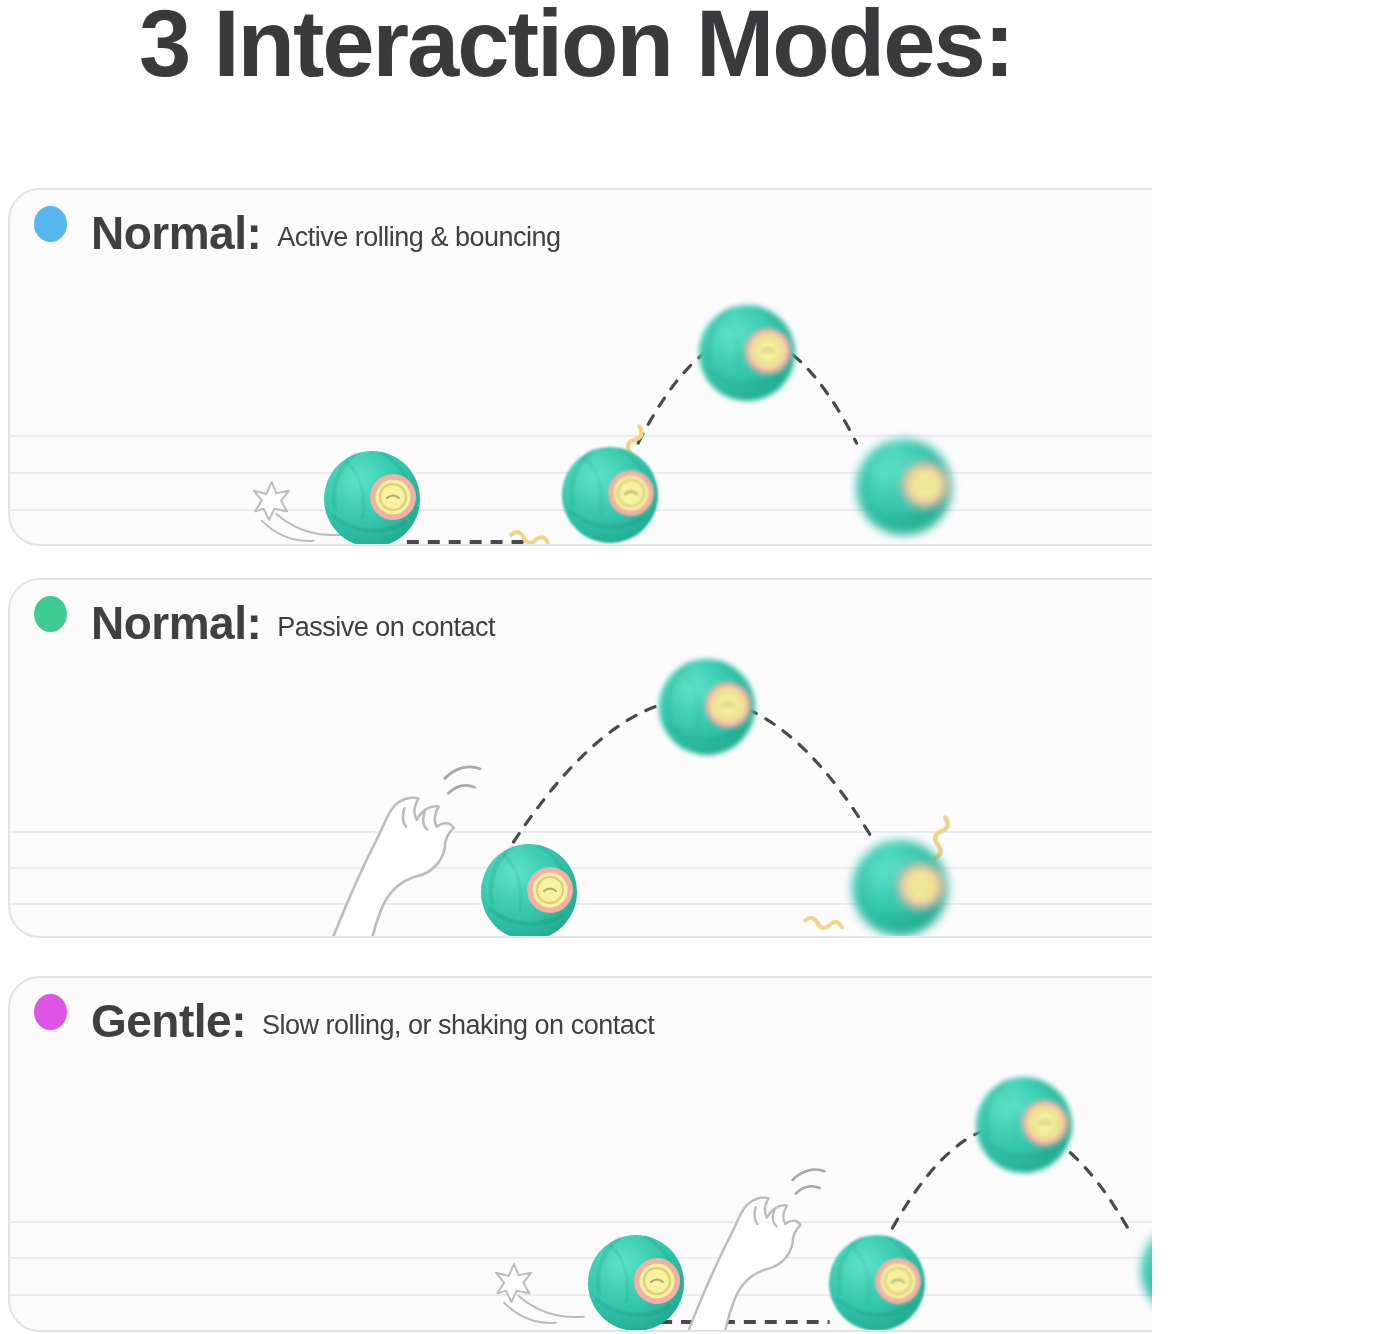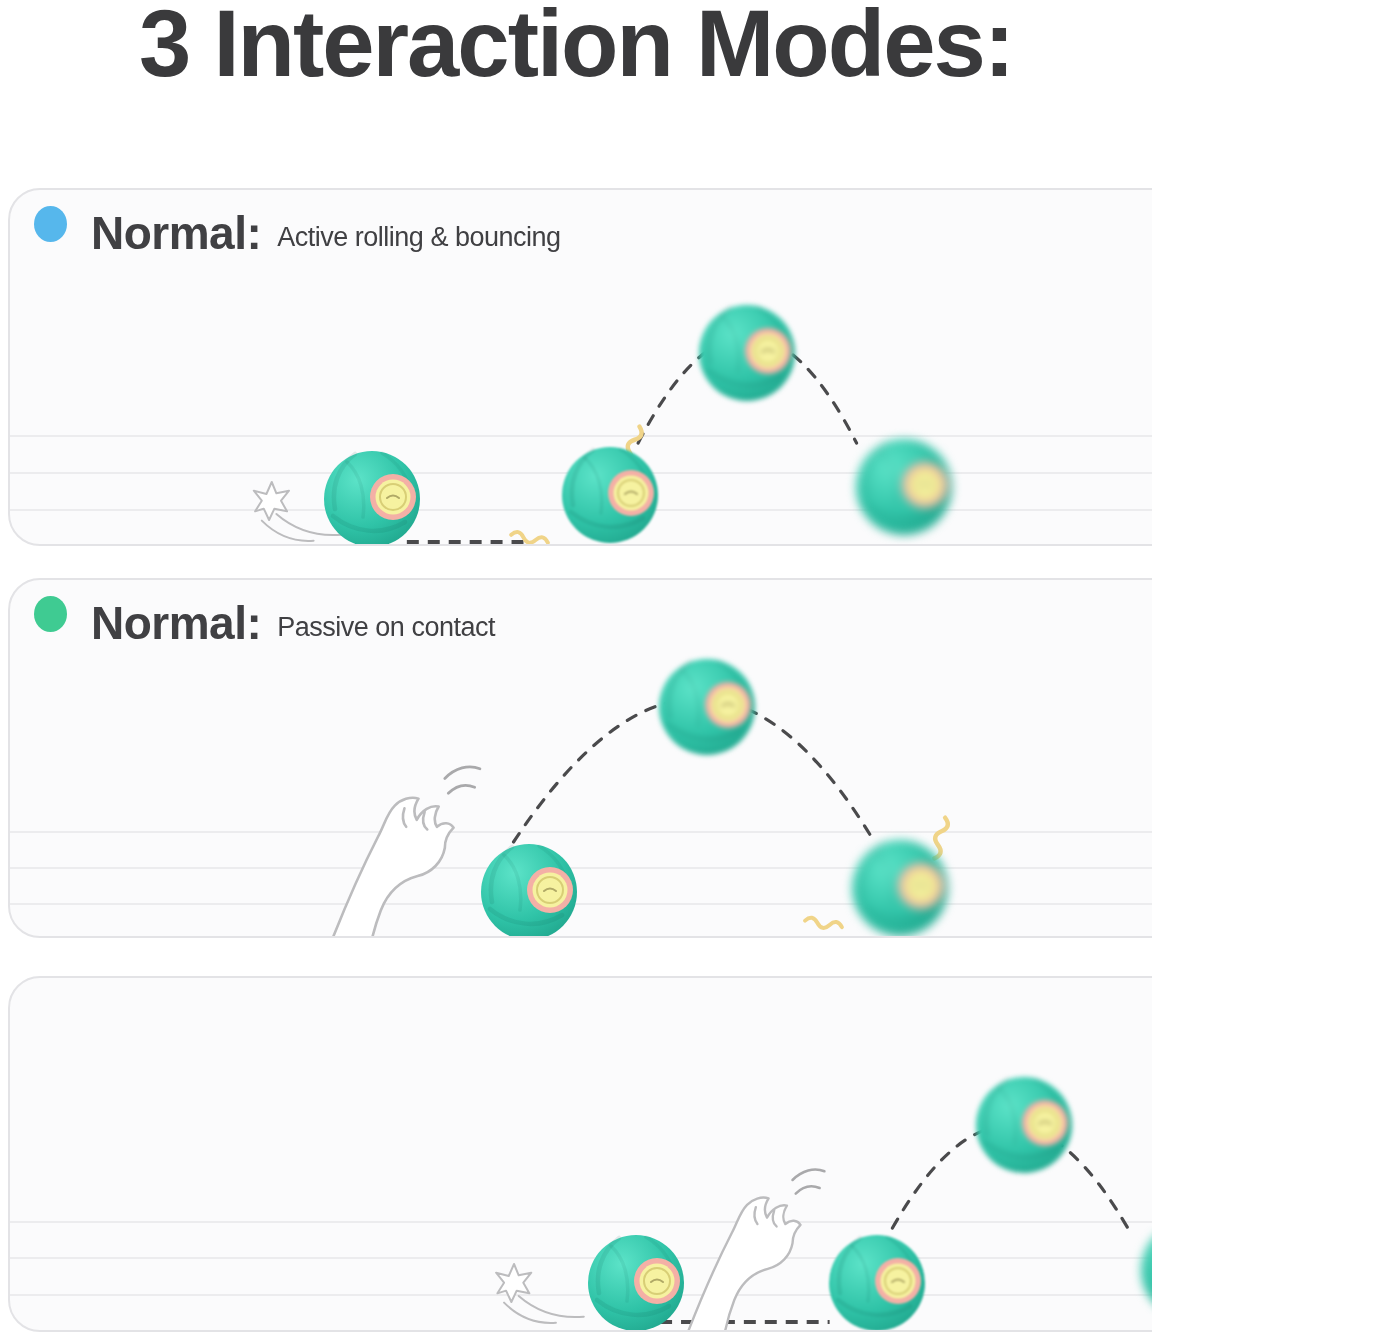--- a/index.html
+++ b/index.html
@@ -180,15 +180,20 @@
       </svg>
     <svg class="ball blur-a" style="left:817px;top:255px" viewBox="0 0 100 100">
         <use href="#sym-ball"></use>
       </svg>
     <svg class="ball blur-b" style="left:964px;top:97px" viewBox="0 0 100 100">
         <use href="#sym-ball"></use>
       </svg>
     <svg class="ball blur-c" style="left:1129px;top:242px" viewBox="0 0 100 100">
         <use href="#sym-ball"></use>
       </svg>
+    <div class="panel-header">
+      <span class="mode-dot" style="background-color: rgb(222, 85, 230);"></span>
+      <span class="mode-label">Gentle:</span>
+      <span class="mode-desc">Slow rolling, or shaking on contact</span>
+    </div>
   </section>
 
 </div>
 
 </body></html>

